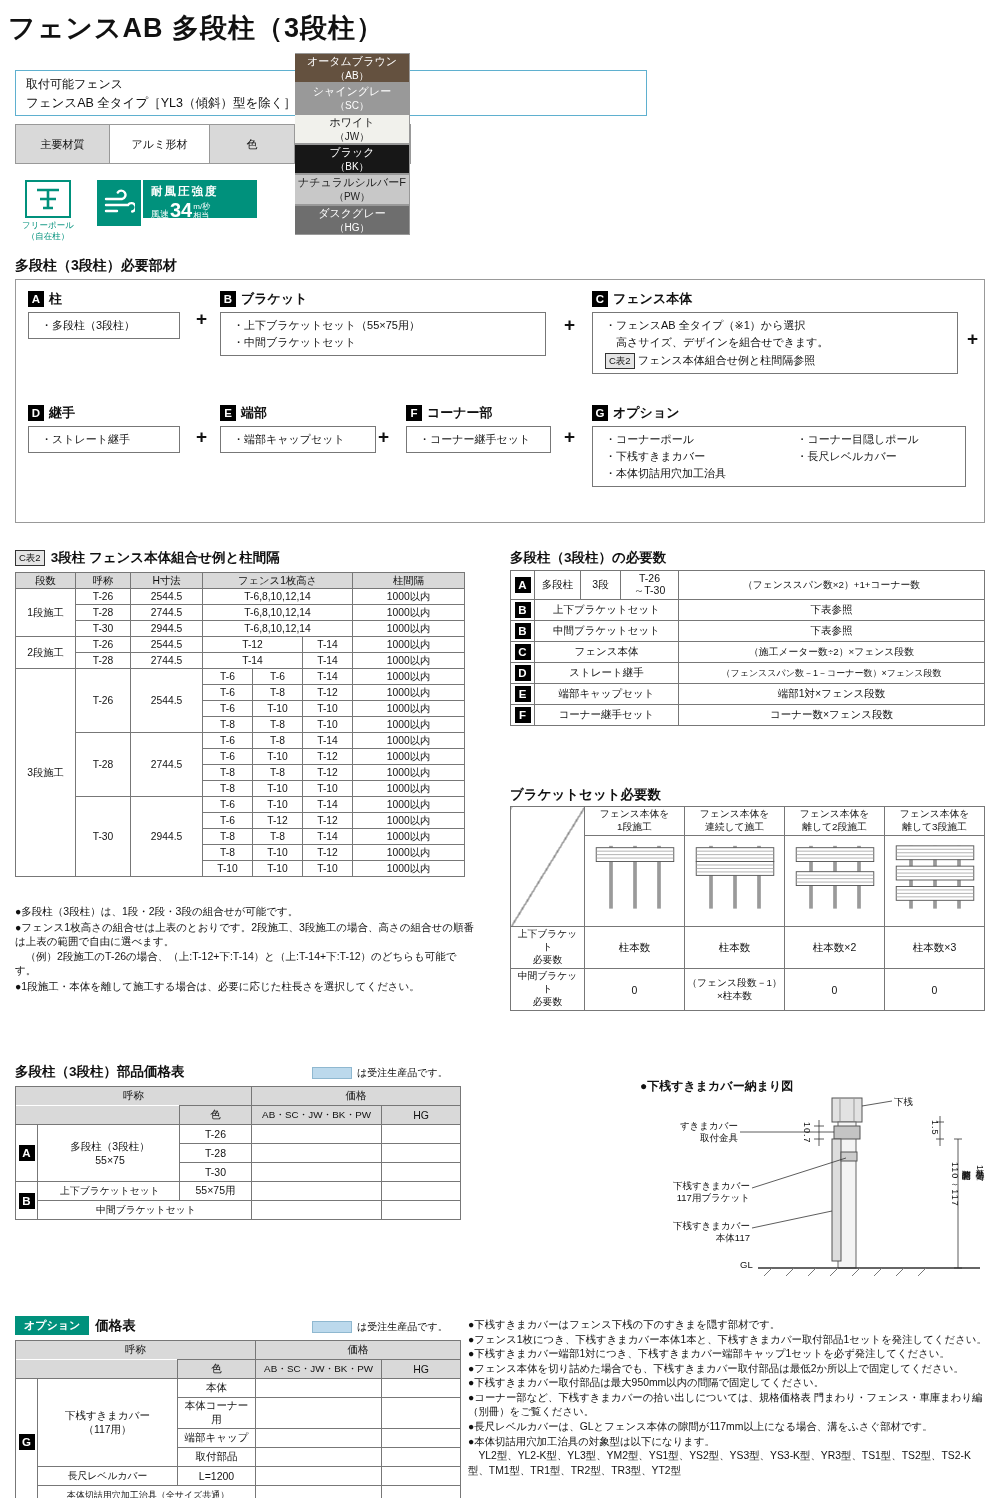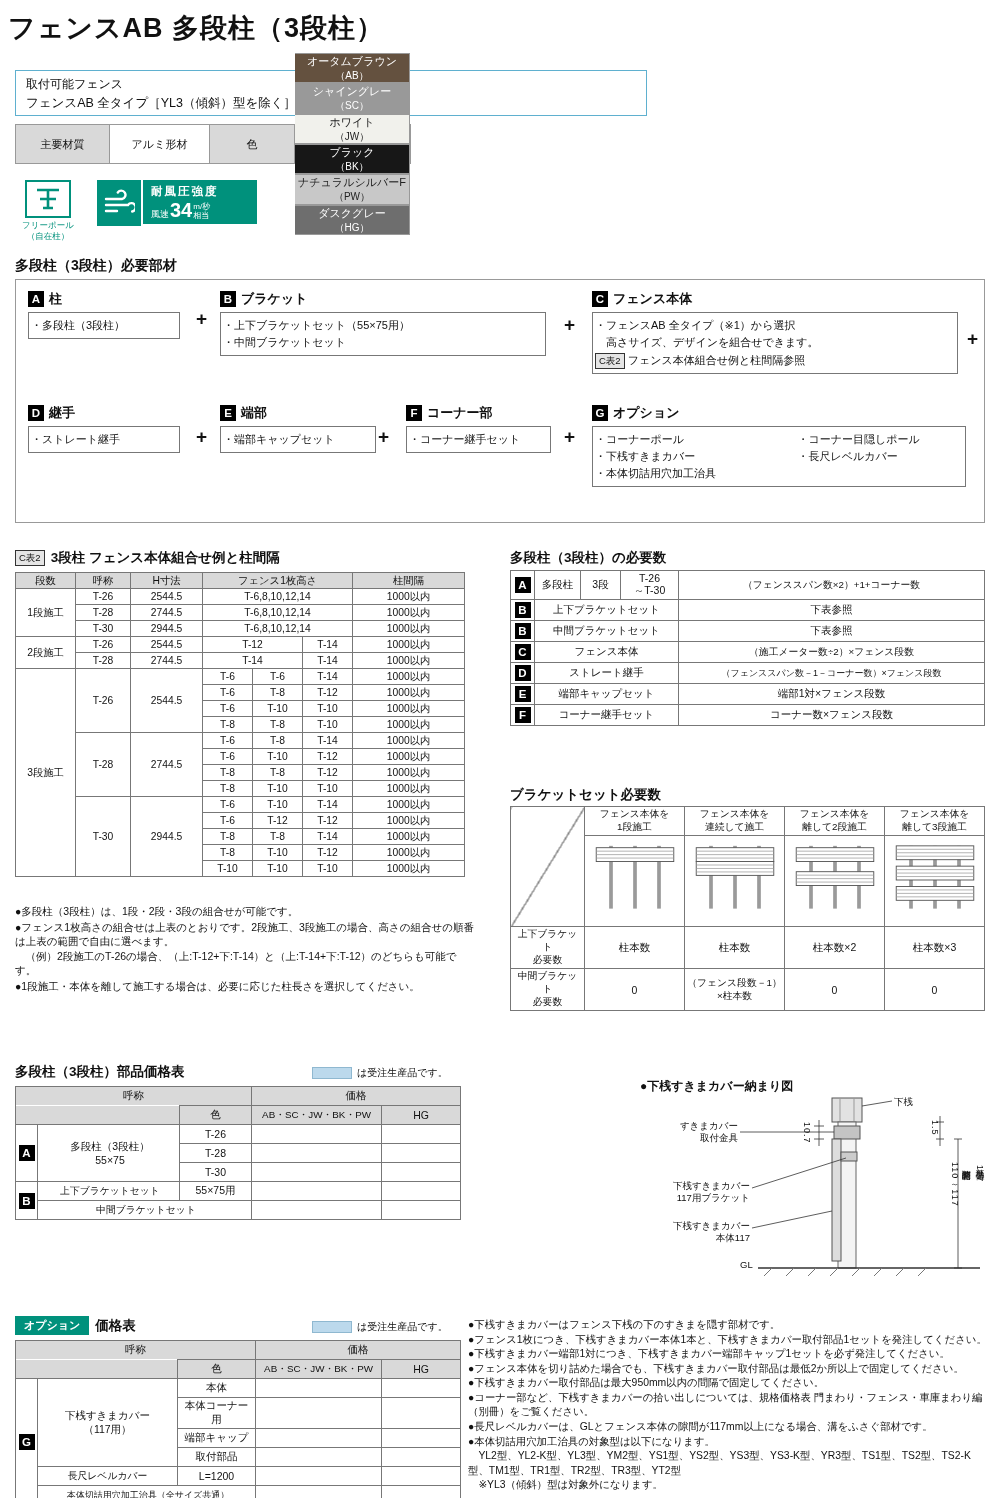--- a/index.html
+++ b/index.html
@@ -17,34 +17,34 @@
   .mbar>div:first-child{border-left:1px solid #999}
   .mcell1{width:95px;background:var(--header_gray)}
   .mcell2{width:100px;background:#fff}
   .mcell3{width:85px;background:var(--header_gray)}
   .swatch{width:115px;line-height:1.35}
   .swatch div:last-child{font-size:10px}
   .badges{left:15px;top:180px;height:72px;display:flex;align-items:flex-start}
   .freepole{width:66px;text-align:center;color:var(--teal)}
   .fp-icon{width:46px;height:38px;border:2px solid var(--teal);margin:0 auto;display:flex;align-items:center;justify-content:center}
   .fp-label{font-size:8.5px;line-height:1.3;margin-top:2px}
-  .wind{margin-left:16px;display:flex;height:44px}
+  .wind{margin-left:16px;display:flex;height:38px}
   .wind-icon{width:46px;height:46px;background:var(--teal);display:flex;align-items:center;justify-content:center;border-right:2px solid #fff}
   .wind-text{background:var(--teal);color:#fff;padding:4px 8px 0;min-width:114px}
   .wind-title{font-size:11.5px;font-weight:bold;letter-spacing:2px}
   .wind-line{display:flex;align-items:baseline;line-height:1;margin-top:1px}
   .wind-pre{font-size:9px}
   .wind-val{font-size:20px;font-weight:bold;margin:0 1px}
   .wind-units{display:inline-flex;flex-direction:column;font-size:8px;line-height:1.15;align-self:flex-end}
   .pheading{left:15px;top:257px;font-size:14px;font-weight:bold}
   .pbox{left:15px;top:279px;width:970px;height:244px;border:1px solid #999}
   .part{position:absolute}
   .phead{display:flex;align-items:center;gap:5px;font-size:13px;font-weight:bold}
   .tag{background:#000;color:#fff;font-weight:bold;width:16px;height:16px;font-size:11.5px;display:inline-flex;align-items:center;justify-content:center;flex:none}
-  .pitems{border:1px solid #777;margin-top:4px;padding:4px 2px;font-size:11px;line-height:1.55;background:#fff}
+  .pitems{border:1px solid #777;margin-top:4px;padding:4px 12px;font-size:11px;line-height:1.55;background:#fff}
   .plus{position:absolute;font-size:19px;font-weight:bold}
   .reftag{border:1px solid #333;font-size:9.5px;padding:0 3px;display:inline-block;line-height:1.5;background:#e5e5e5}
   .gcols{display:flex}
   .gcols>div:first-child{width:55%}
   .sect-title{font-size:13.5px;font-weight:bold}
   table{border-collapse:collapse;table-layout:fixed;background:#fff}
   td{border:1px solid #777;font-size:10.5px;text-align:center;vertical-align:middle;padding:1px 2px;overflow:hidden}
   td.hd{background:var(--header_gray)}
   td.sm{font-size:9.8px}
   td.xs{font-size:9px}
@@ -712,14 +712,13 @@
 <div class="abs" style="left:468px;top:1318px;width:520px">
     <div class="bnote">●下桟すきまカバーはフェンス下桟の下のすきまを隠す部材です。</div>
     <div class="bnote">●フェンス1枚につき、下桟すきまカバー本体1本と、下桟すきまカバー取付部品1セットを発注してください。</div>
     <div class="bnote">●下桟すきまカバー端部1対につき、下桟すきまカバー端部キャップ1セットを必ず発注してください。</div>
     <div class="bnote">●フェンス本体を切り詰めた場合でも、下桟すきまカバー取付部品は最低2か所以上で固定してください。</div>
     <div class="bnote">●下桟すきまカバー取付部品は最大950mm以内の間隔で固定してください。</div>
     <div class="bnote">●コーナー部など、下桟すきまカバーの拾い出しについては、規格価格表 門まわり・フェンス・車庫まわり編（別冊）をご覧ください。</div>
     <div class="bnote">●長尺レベルカバーは、GLとフェンス本体の隙間が117mm以上になる場合、溝をふさぐ部材です。</div>
     <div class="bnote">●本体切詰用穴加工治具の対象型は以下になります。</div>
     <div class="bnote">　YL2型、YL2-K型、YL3型、YM2型、YS1型、YS2型、YS3型、YS3-K型、YR3型、TS1型、TS2型、TS2-K型、TM1型、TR1型、TR2型、TR3型、YT2型</div>
-    <div class="bnote">　※YL3（傾斜）型は対象外になります。</div>
   </div>
 
 </body></html>

